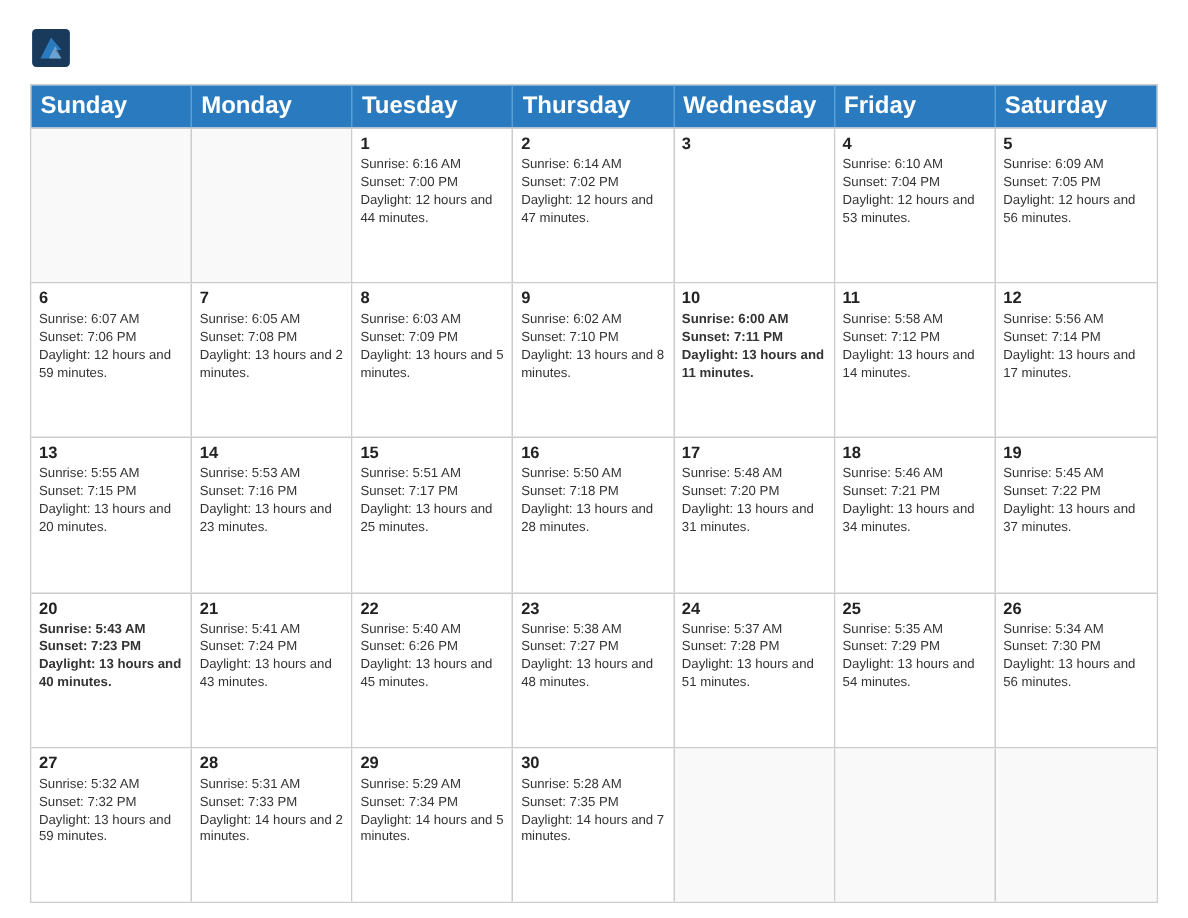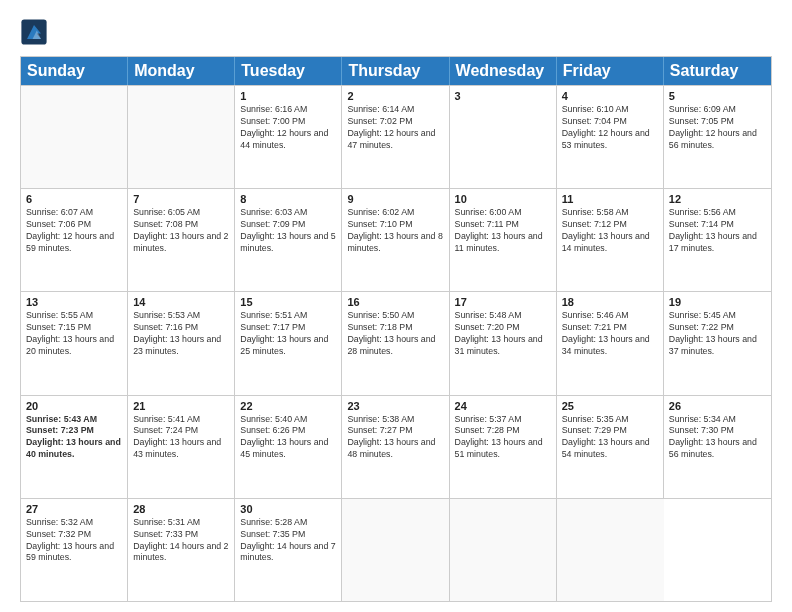--- a/index.html
+++ b/index.html
@@ -191,21 +191,21 @@
 Daylight: 13 hours and 5 minutes.</div>
           </div>
           <div class="cal-cell">
             <div class="day-num">9</div>
             <div class="cell-text" style="white-space: pre-line;">Sunrise: 6:02 AM
 Sunset: 7:10 PM
 Daylight: 13 hours and 8 minutes.</div>
           </div>
           <div class="cal-cell">
             <div class="day-num">10</div>
-            <div class="cell-text" style="white-space: pre-line;">Sunrise: 6:00 AM
+            <div class="cell-text" style="white-space: pre-line; font-weight: bold;">Sunrise: 6:00 AM
 Sunset: 7:11 PM
 Daylight: 13 hours and 11 minutes.</div>
           </div>
           <div class="cal-cell">
             <div class="day-num">11</div>
             <div class="cell-text" style="white-space: pre-line;">Sunrise: 5:58 AM
 Sunset: 7:12 PM
 Daylight: 13 hours and 14 minutes.</div>
           </div>
           <div class="cal-cell">
@@ -308,20 +308,26 @@
             <div class="day-num">27</div>
             <div class="cell-text" style="white-space: pre-line;">Sunrise: 5:32 AM
 Sunset: 7:32 PM
 Daylight: 13 hours and 59 minutes.</div>
           </div>
           <div class="cal-cell">
             <div class="day-num">28</div>
             <div class="cell-text" style="white-space: pre-line;">Sunrise: 5:31 AM
 Sunset: 7:33 PM
 Daylight: 14 hours and 2 minutes.</div>
+          </div>
+          <div class="cal-cell">
+            <div class="day-num">29</div>
+            <div class="cell-text" style="white-space: pre-line;">Sunrise: 5:29 AM
+Sunset: 7:34 PM
+Daylight: 14 hours and 5 minutes.</div>
           </div>
           <div class="cal-cell">
             <div class="day-num">30</div>
             <div class="cell-text" style="white-space: pre-line;">Sunrise: 5:28 AM
 Sunset: 7:35 PM
 Daylight: 14 hours and 7 minutes.</div>
           </div>
           <div class="cal-cell empty"></div>
           <div class="cal-cell empty"></div>
           <div class="cal-cell empty"></div>

